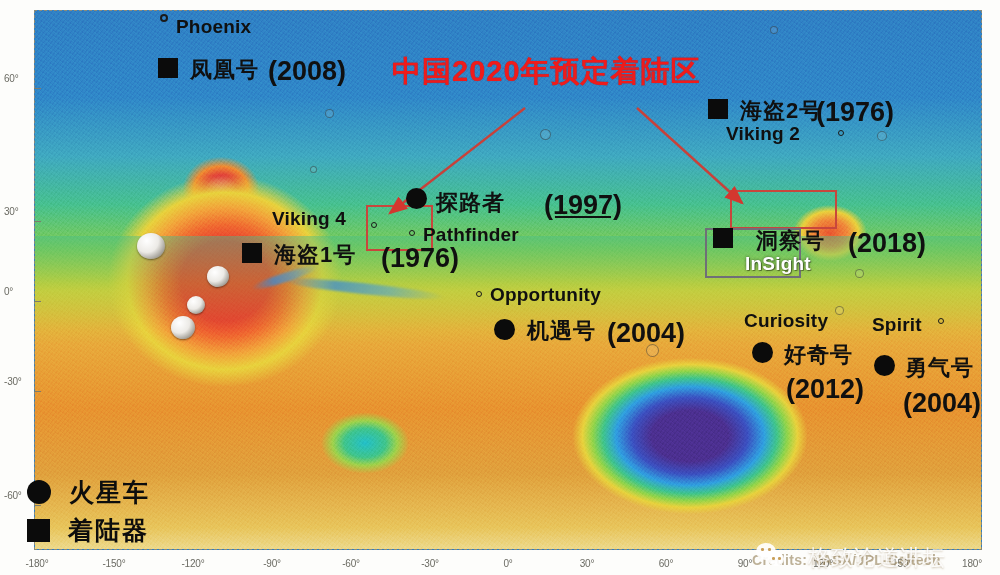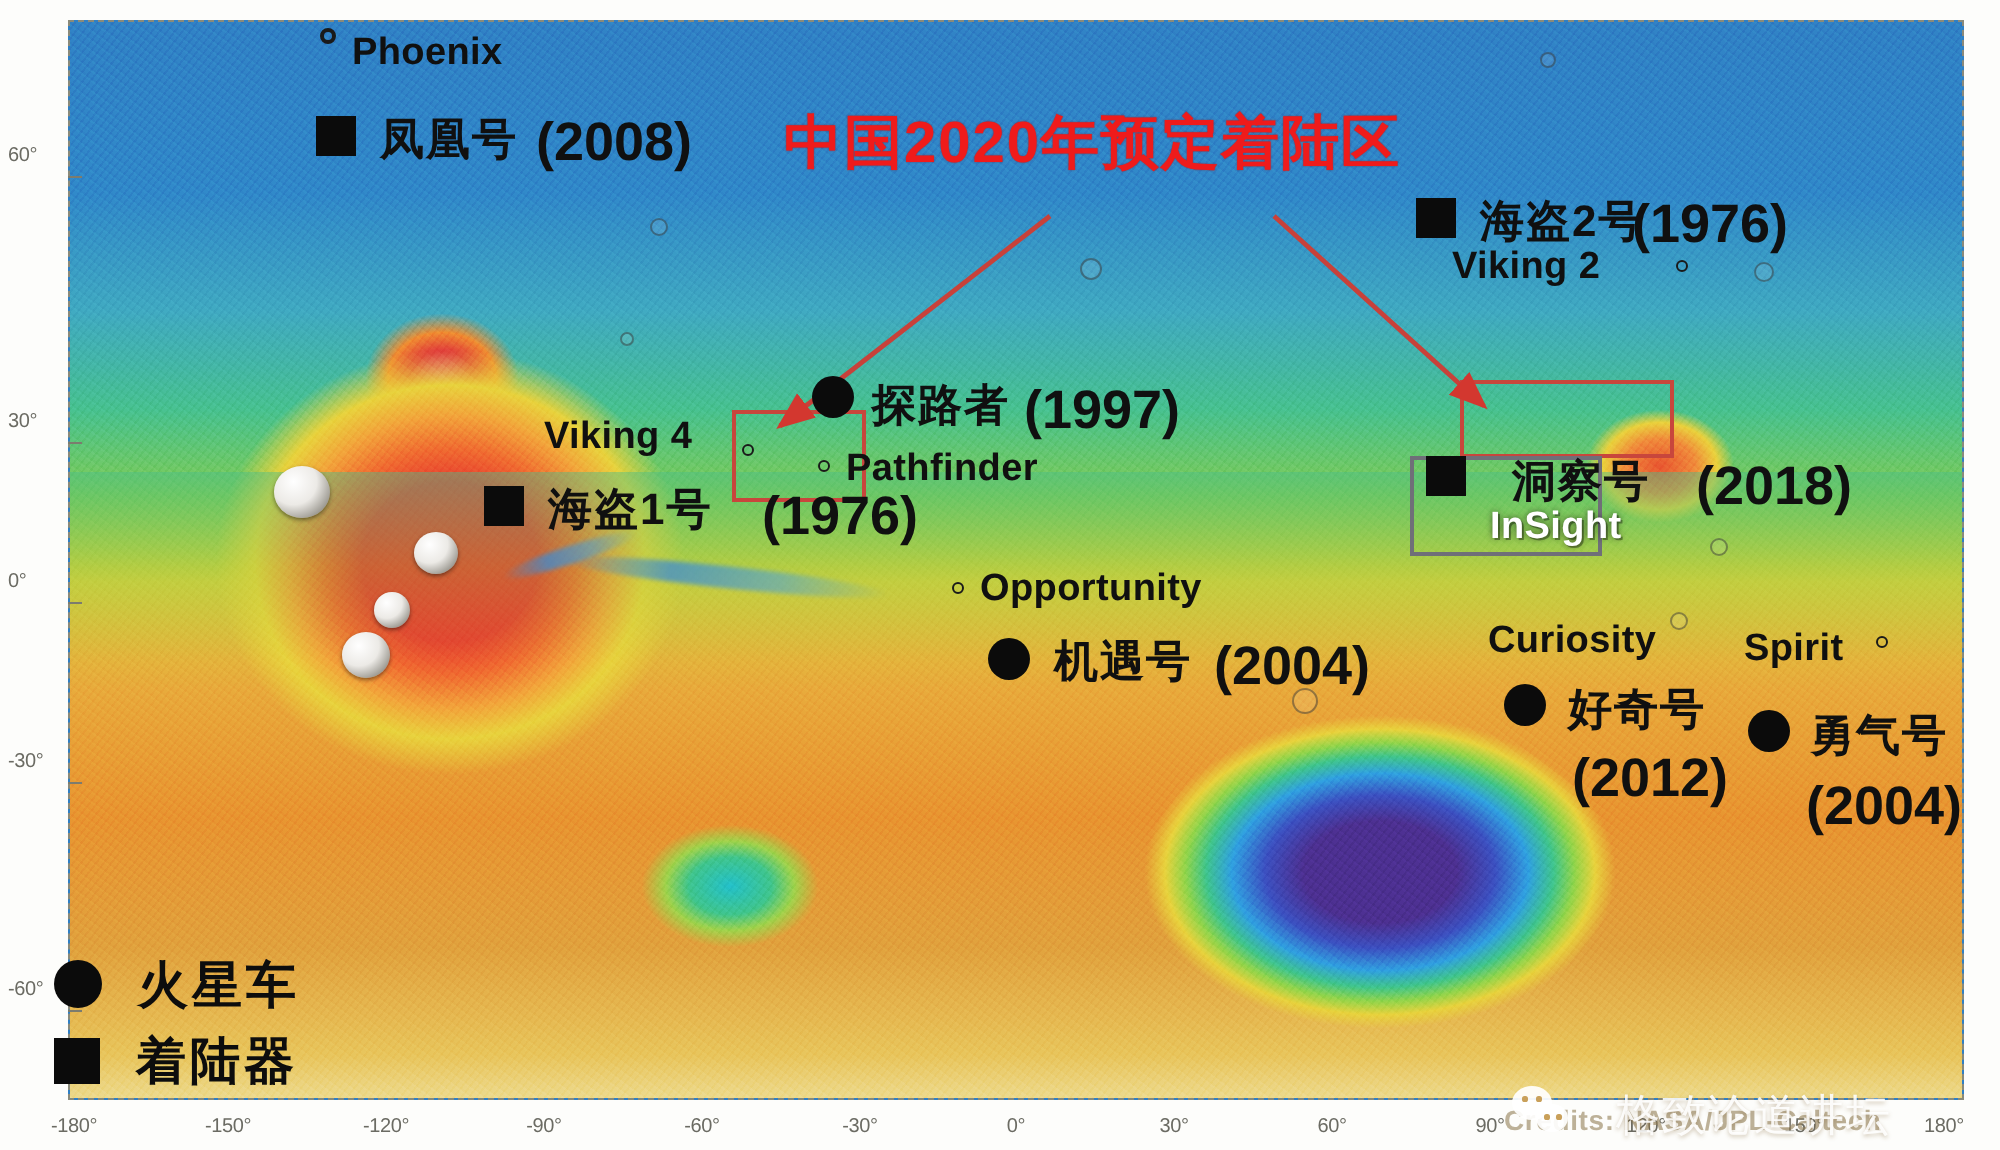--- a/index.html
+++ b/index.html
@@ -263,21 +263,21 @@
   <div class="site-dot sm" style="left:838px; top:130px;"></div>
 
   <div class="lbl lbl-en" style="left:272px; top:208px;">Viking 4</div>
   <div class="site-dot sm" style="left:371px; top:222px;"></div>
   <div class="marker-sq" style="left:242px; top:243px;"></div>
   <div class="lbl lbl-cn" style="left:274px; top:240px;">海盗1号</div>
   <div class="lbl lbl-yr" style="left:381px; top:243px;">(1976)</div>
 
   <div class="marker-ci" style="left:406px; top:188px;"></div>
   <div class="lbl lbl-cn" style="left:436px; top:188px;">探路者</div>
-  <div class="lbl lbl-yr" style="left:512px; top:190px;">(1997)</div>
+  <div class="lbl lbl-yr" style="left:544px; top:190px;text-decoration:underline;">(1997)</div>
   <div class="site-dot sm" style="left:409px; top:230px;"></div>
   <div class="lbl lbl-en" style="left:423px; top:224px;">Pathfinder</div>
 
   <div class="marker-sq" style="left:713px; top:228px;"></div>
   <div class="lbl lbl-cn" style="left:756px; top:226px;">洞察号</div>
   <div class="lbl lbl-yr" style="left:848px; top:228px;">(2018)</div>
   <div class="lbl lbl-en lbl-white" style="left:745px; top:253px;">InSight</div>
 
   <div class="site-dot sm" style="left:476px; top:291px;"></div>
   <div class="lbl lbl-en" style="left:490px; top:284px;">Opportunity</div>

